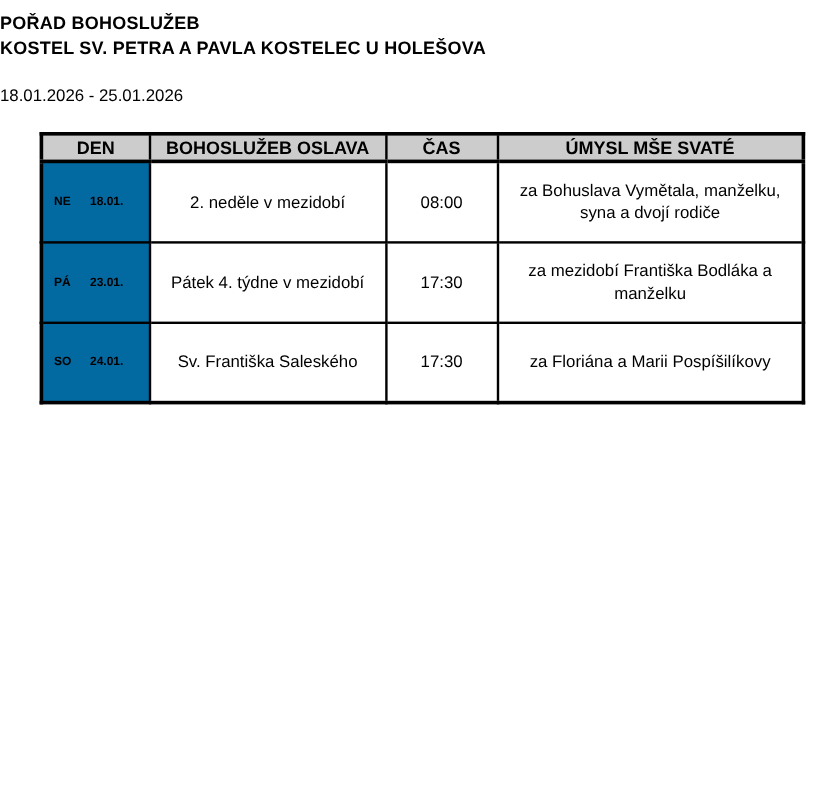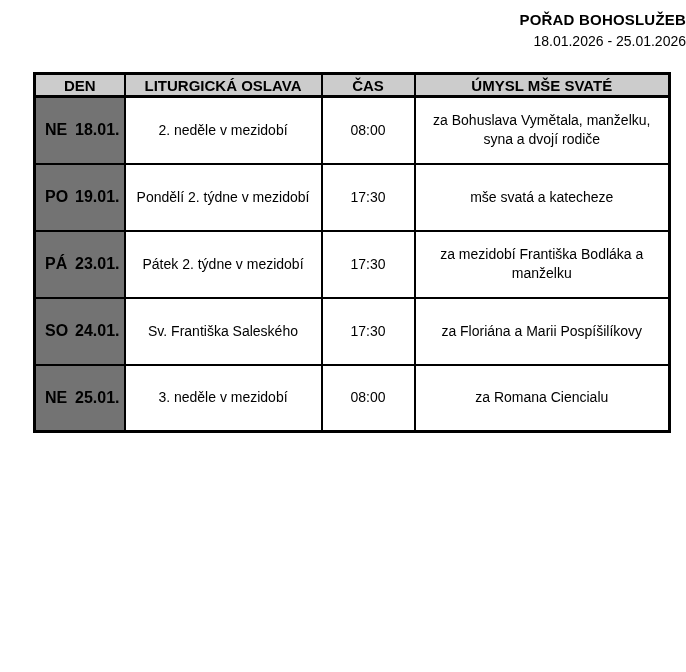--- a/index.html
+++ b/index.html
@@ -5,31 +5,31 @@
   * { margin:0; padding:0; box-sizing:border-box; }
   html,body { background:#ffffff; }
   body {
     width:686px; height:672px;
     font-family:"Liberation Sans", sans-serif;
     color:#000;
     overflow:hidden;
   }
   .page { width:686px; height:672px; }
 
-  .titles { text-align:right; padding-top:9px; }
+  .titles { text-align:left; padding-top:9px; }
   .title-main {
     font-weight:bold;
     font-size:15px;
     line-height:21px;
     letter-spacing:0.2px;
   }
   .date-range {
     font-size:14px;
     line-height:20px;
-    margin-top:1px;
+    margin-top:18px;
   }
 
   table.schedule {
     border-collapse:collapse;
     table-layout:fixed;
     width:638px;
     margin:21px 0 0 33px;
     border:3px solid #000;
   }
   .schedule col.c-den  { width:90px; }
@@ -46,23 +46,23 @@
     font-weight:bold;
     font-size:15px;
     height:23px;
     text-align:center;
     border-bottom:3px solid #000;
     padding:1px 2px;
   }
   .schedule tbody td { height:67px; }
 
   td.day-cell {
-    background:#737373;
+    background:#0369a1;
     font-weight:bold;
-    font-size:16px;
+    font-size:10px;
     text-align:left;
     padding-left:9px;
     white-space:nowrap;
   }
   td.day-cell .day-abbrev { display:inline-block; min-width:30px; }
 
   td.celebration-cell,
   td.time-cell,
   td.intention-cell {
     text-align:center;
@@ -71,65 +71,54 @@
     padding:2px 7px;
   }
 </style>
 </head>
 <body>
 
 <div class="page">
 
   <div class="titles">
     <div class="title-main">POŘAD BOHOSLUŽEB</div>
+    <div class="title-main">KOSTEL SV. PETRA A PAVLA KOSTELEC U HOLEŠOVA</div>
     <div class="date-range">18.01.2026 - 25.01.2026</div>
   </div>
 
   <table class="schedule">
     <colgroup>
       <col class="c-den">
         <col class="c-lit">
         <col class="c-cas">
         <col class="c-umy">
     </colgroup>
     <thead>
       <tr>
         <th>DEN</th>
-        <th>LITURGICKÁ OSLAVA</th>
+        <th>BOHOSLUŽEB OSLAVA</th>
         <th>ČAS</th>
         <th>ÚMYSL MŠE SVATÉ</th>
       </tr>
     </thead>
     <tbody>
       <tr>
         <td class="day-cell"><span class="day-abbrev">NE</span><span>18.01.</span></td>
         <td class="celebration-cell">2. neděle v mezidobí</td>
         <td class="time-cell">08:00</td>
         <td class="intention-cell">za Bohuslava Vymětala, manželku, syna a dvojí rodiče</td>
       </tr>
       <tr>
-        <td class="day-cell"><span class="day-abbrev">PO</span><span>19.01.</span></td>
-        <td class="celebration-cell">Pondělí 2. týdne v mezidobí</td>
-        <td class="time-cell">17:30</td>
-        <td class="intention-cell">mše svatá a katecheze</td>
-      </tr>
-      <tr>
         <td class="day-cell"><span class="day-abbrev">PÁ</span><span>23.01.</span></td>
-        <td class="celebration-cell">Pátek 2. týdne v mezidobí</td>
+        <td class="celebration-cell">Pátek 4. týdne v mezidobí</td>
         <td class="time-cell">17:30</td>
         <td class="intention-cell">za mezidobí Františka Bodláka a manželku</td>
       </tr>
       <tr>
         <td class="day-cell"><span class="day-abbrev">SO</span><span>24.01.</span></td>
         <td class="celebration-cell">Sv. Františka Saleského</td>
         <td class="time-cell">17:30</td>
         <td class="intention-cell">za Floriána a Marii Pospíšilíkovy</td>
       </tr>
-      <tr>
-        <td class="day-cell"><span class="day-abbrev">NE</span><span>25.01.</span></td>
-        <td class="celebration-cell">3. neděle v mezidobí</td>
-        <td class="time-cell">08:00</td>
-        <td class="intention-cell">za Romana Ciencialu</td>
-      </tr>
     </tbody>
   </table>
 
 </div>
 
 </body></html>

